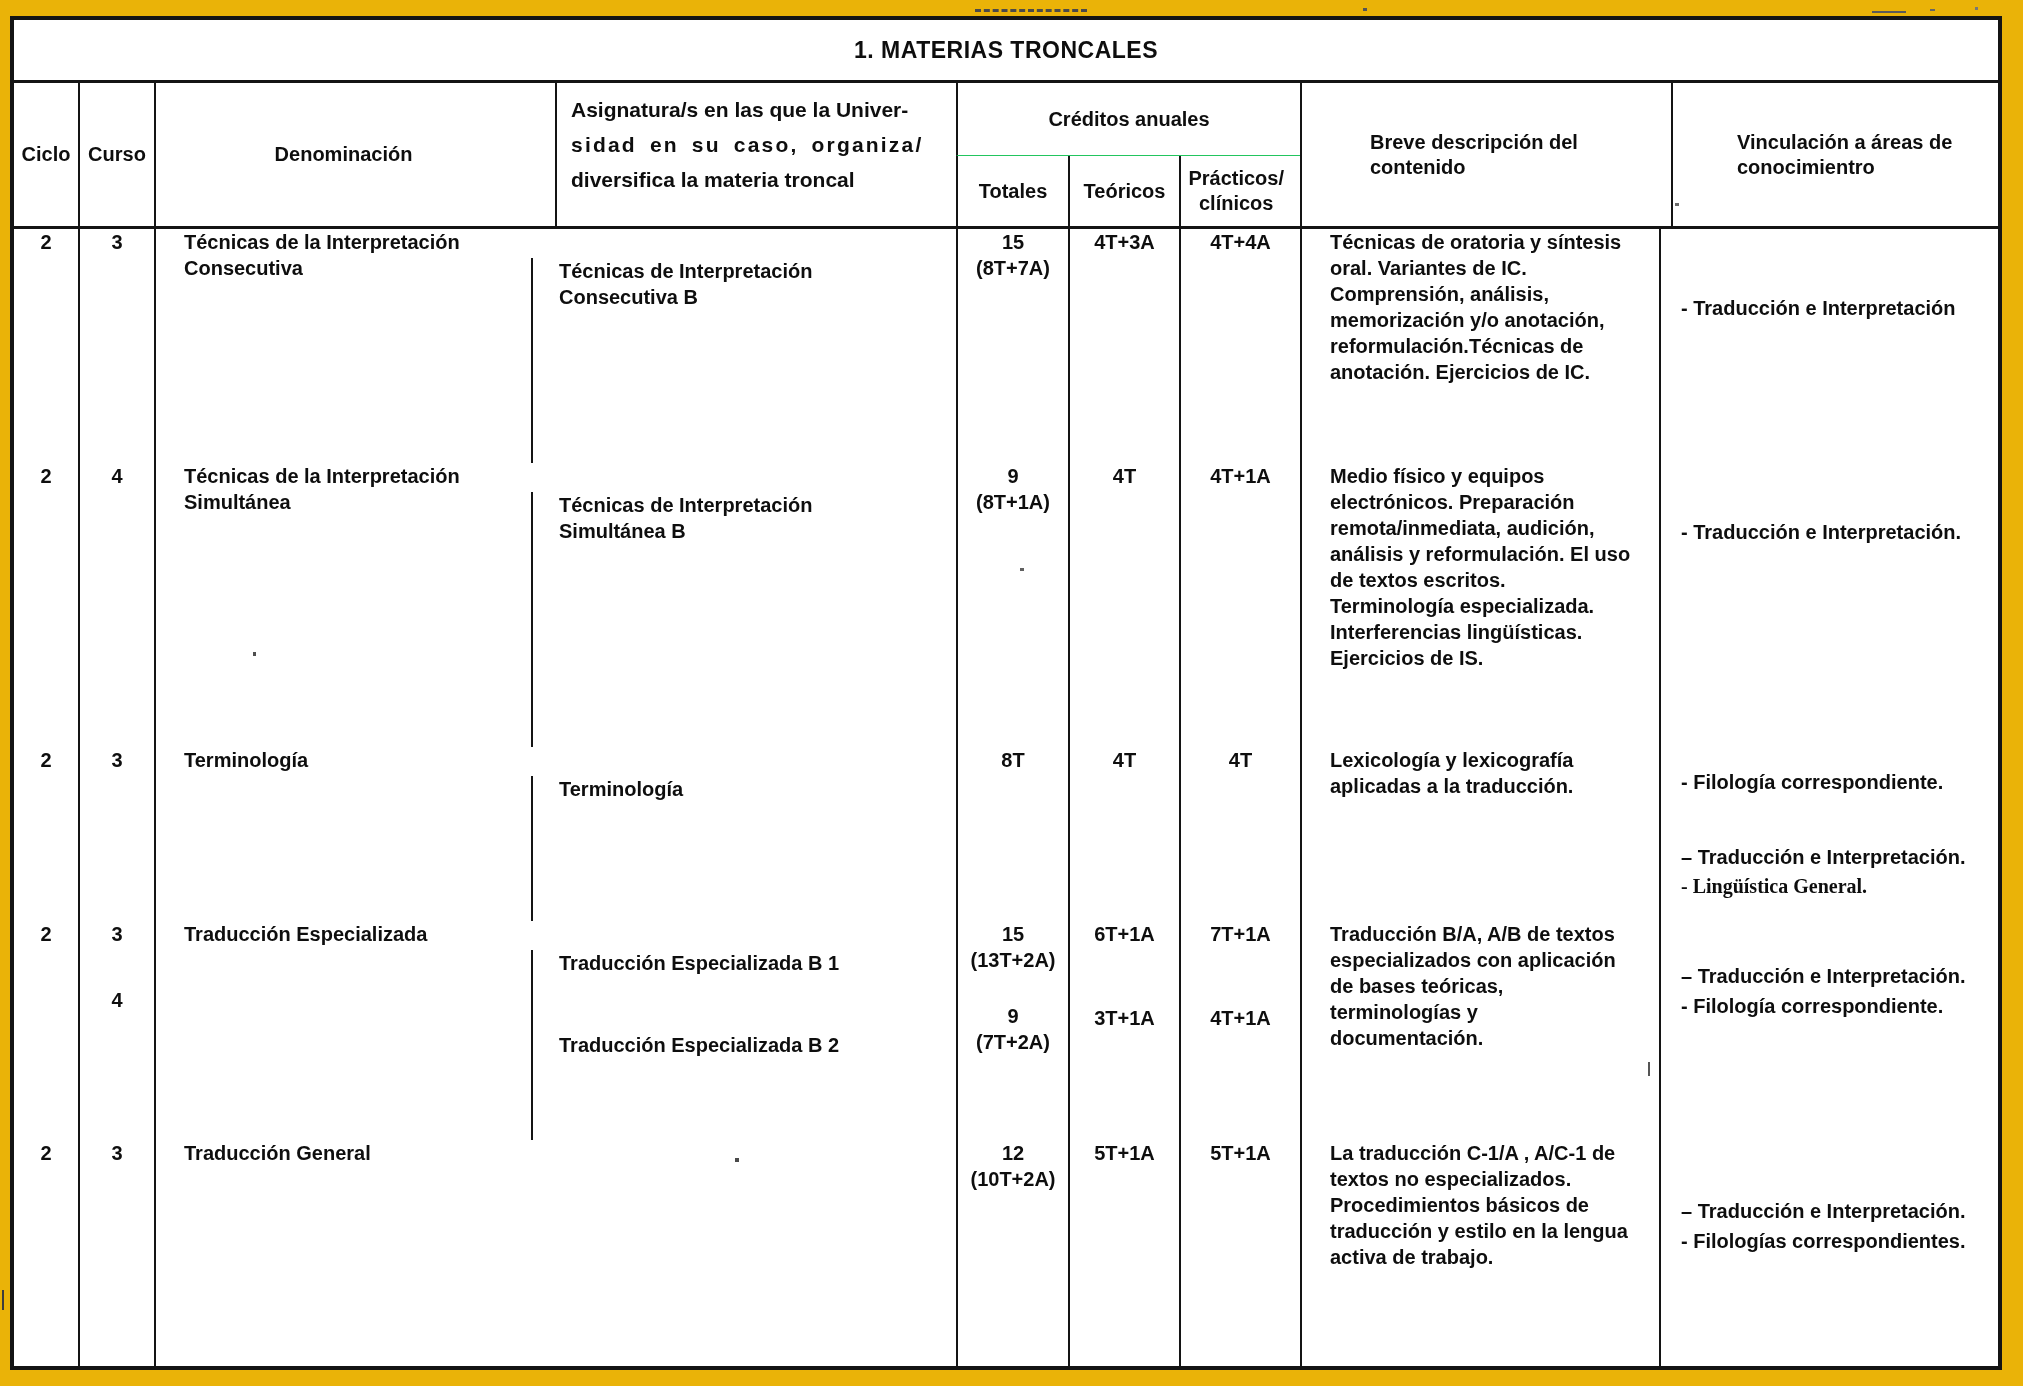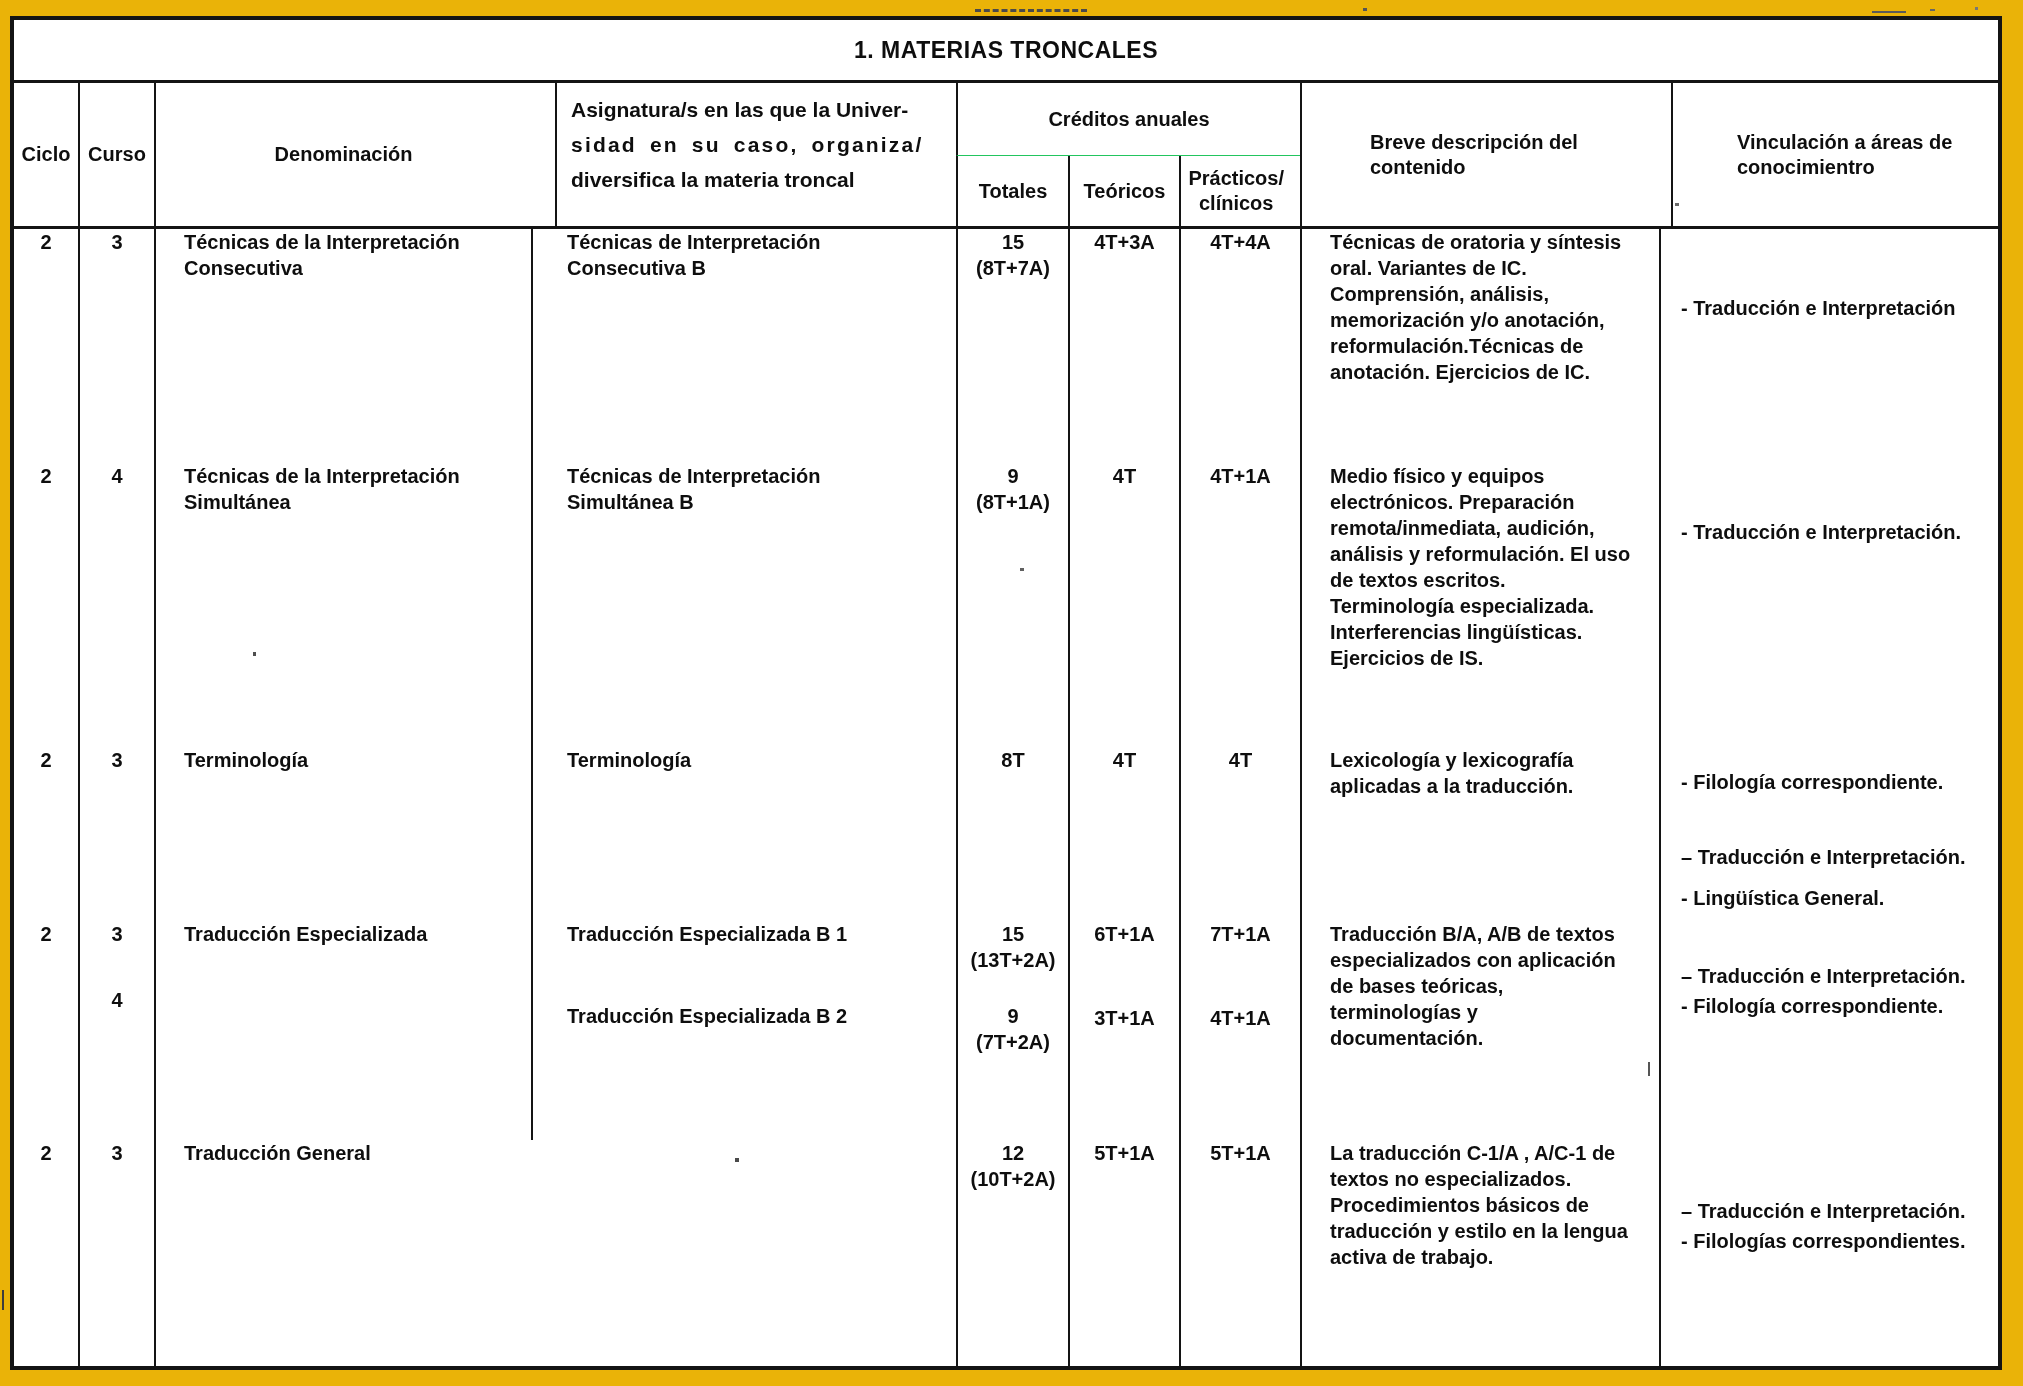--- a/index.html
+++ b/index.html
@@ -61,28 +61,28 @@
   .h-vinc{padding-left:64px;margin-left:12px;}
   
   .body{
     flex:1 1 auto;
     grid-template-rows:234px 284px 174px 219px auto;
     font-weight:bold;font-size:20px;line-height:26px;
   }
   .num{text-align:center;}
   .pre{white-space:pre-line;}
   .cell-denom{padding-left:28px;padding-right:6px;}
-  .cell-asig{padding-left:34px;padding-right:6px;}
+  .cell-asig{padding-left:26px;padding-right:6px;margin-top:29px;}
   .cell-cred{text-align:center;}
   .cell-desc{padding-left:28px;padding-right:4px;}
   .cell-vinc{padding-left:20px;padding-right:2px;}
   .vi{margin:0;}
   .r1 .vi-1{margin-top:66px;}
   .r2 .vi-1{margin-top:56px;}
-  .r3 .vi-1{margin-top:22px;}      .r3 .vi-2{margin-top:49px;}   .r3 .vi-3{margin-top:15px;}
+  .r3 .vi-1{margin-top:22px;}      .r3 .vi-2{margin-top:49px;}   .r3 .vi-3{margin-top:3px;font-family:Liberation Serif, serif;}
   .r4 .curso-2{margin-top:40px;}   .r4 .asig-2{margin-top:56px;}
   .r4 .tot-2{margin-top:30px;}     .r4 .tp-2{margin-top:58px;}
   .r4 .vi-1{margin-top:42px;}      .r4 .vi-2{margin-top:4px;}
   .r5 .vi-1{margin-top:58px;}      .r5 .vi-2{margin-top:4px;}
   
   .art{position:absolute;pointer-events:none;}
   .a-dash-top{left:975px;top:9px;width:112px;border-top:3px dashed #4a4a4a;}
   .a-dot-1{left:1363px;top:8px;width:4px;height:3px;background:#555;}
   .a-dash-tr{left:1872px;top:11px;width:34px;border-top:2px solid #5a5a5a;}
   .a-dot-2{left:1930px;top:9px;width:5px;height:2px;background:#666;}

